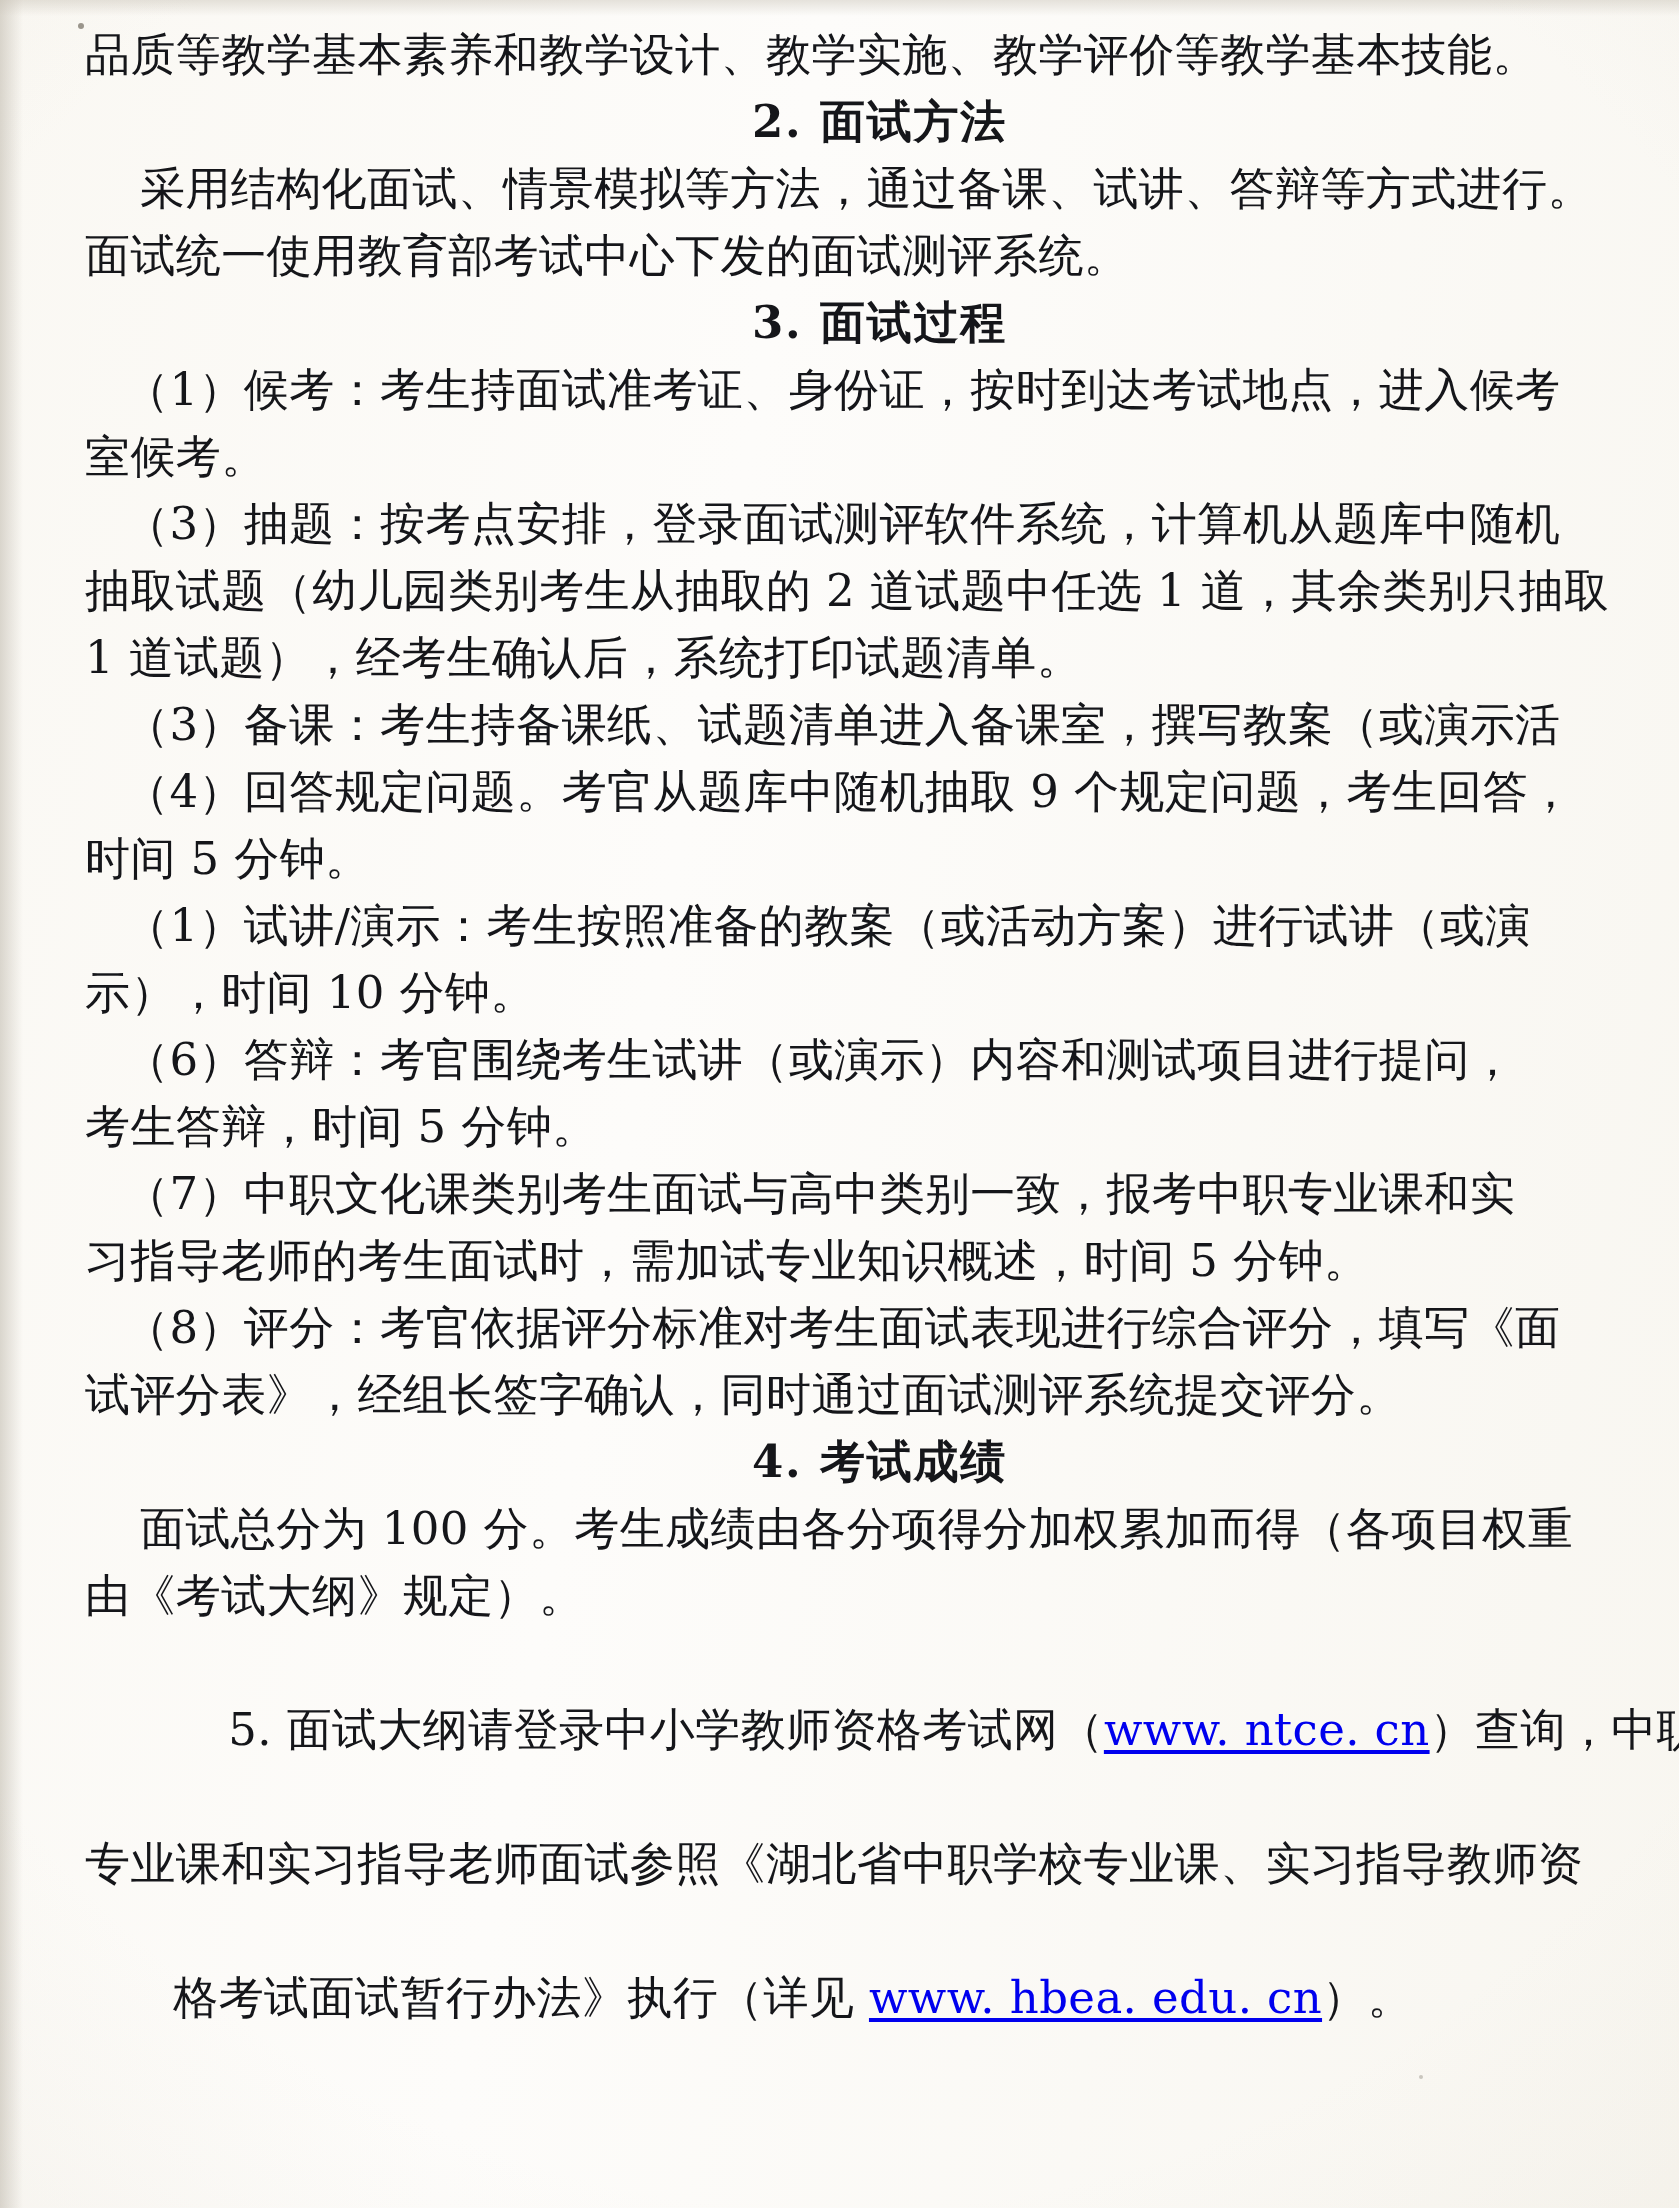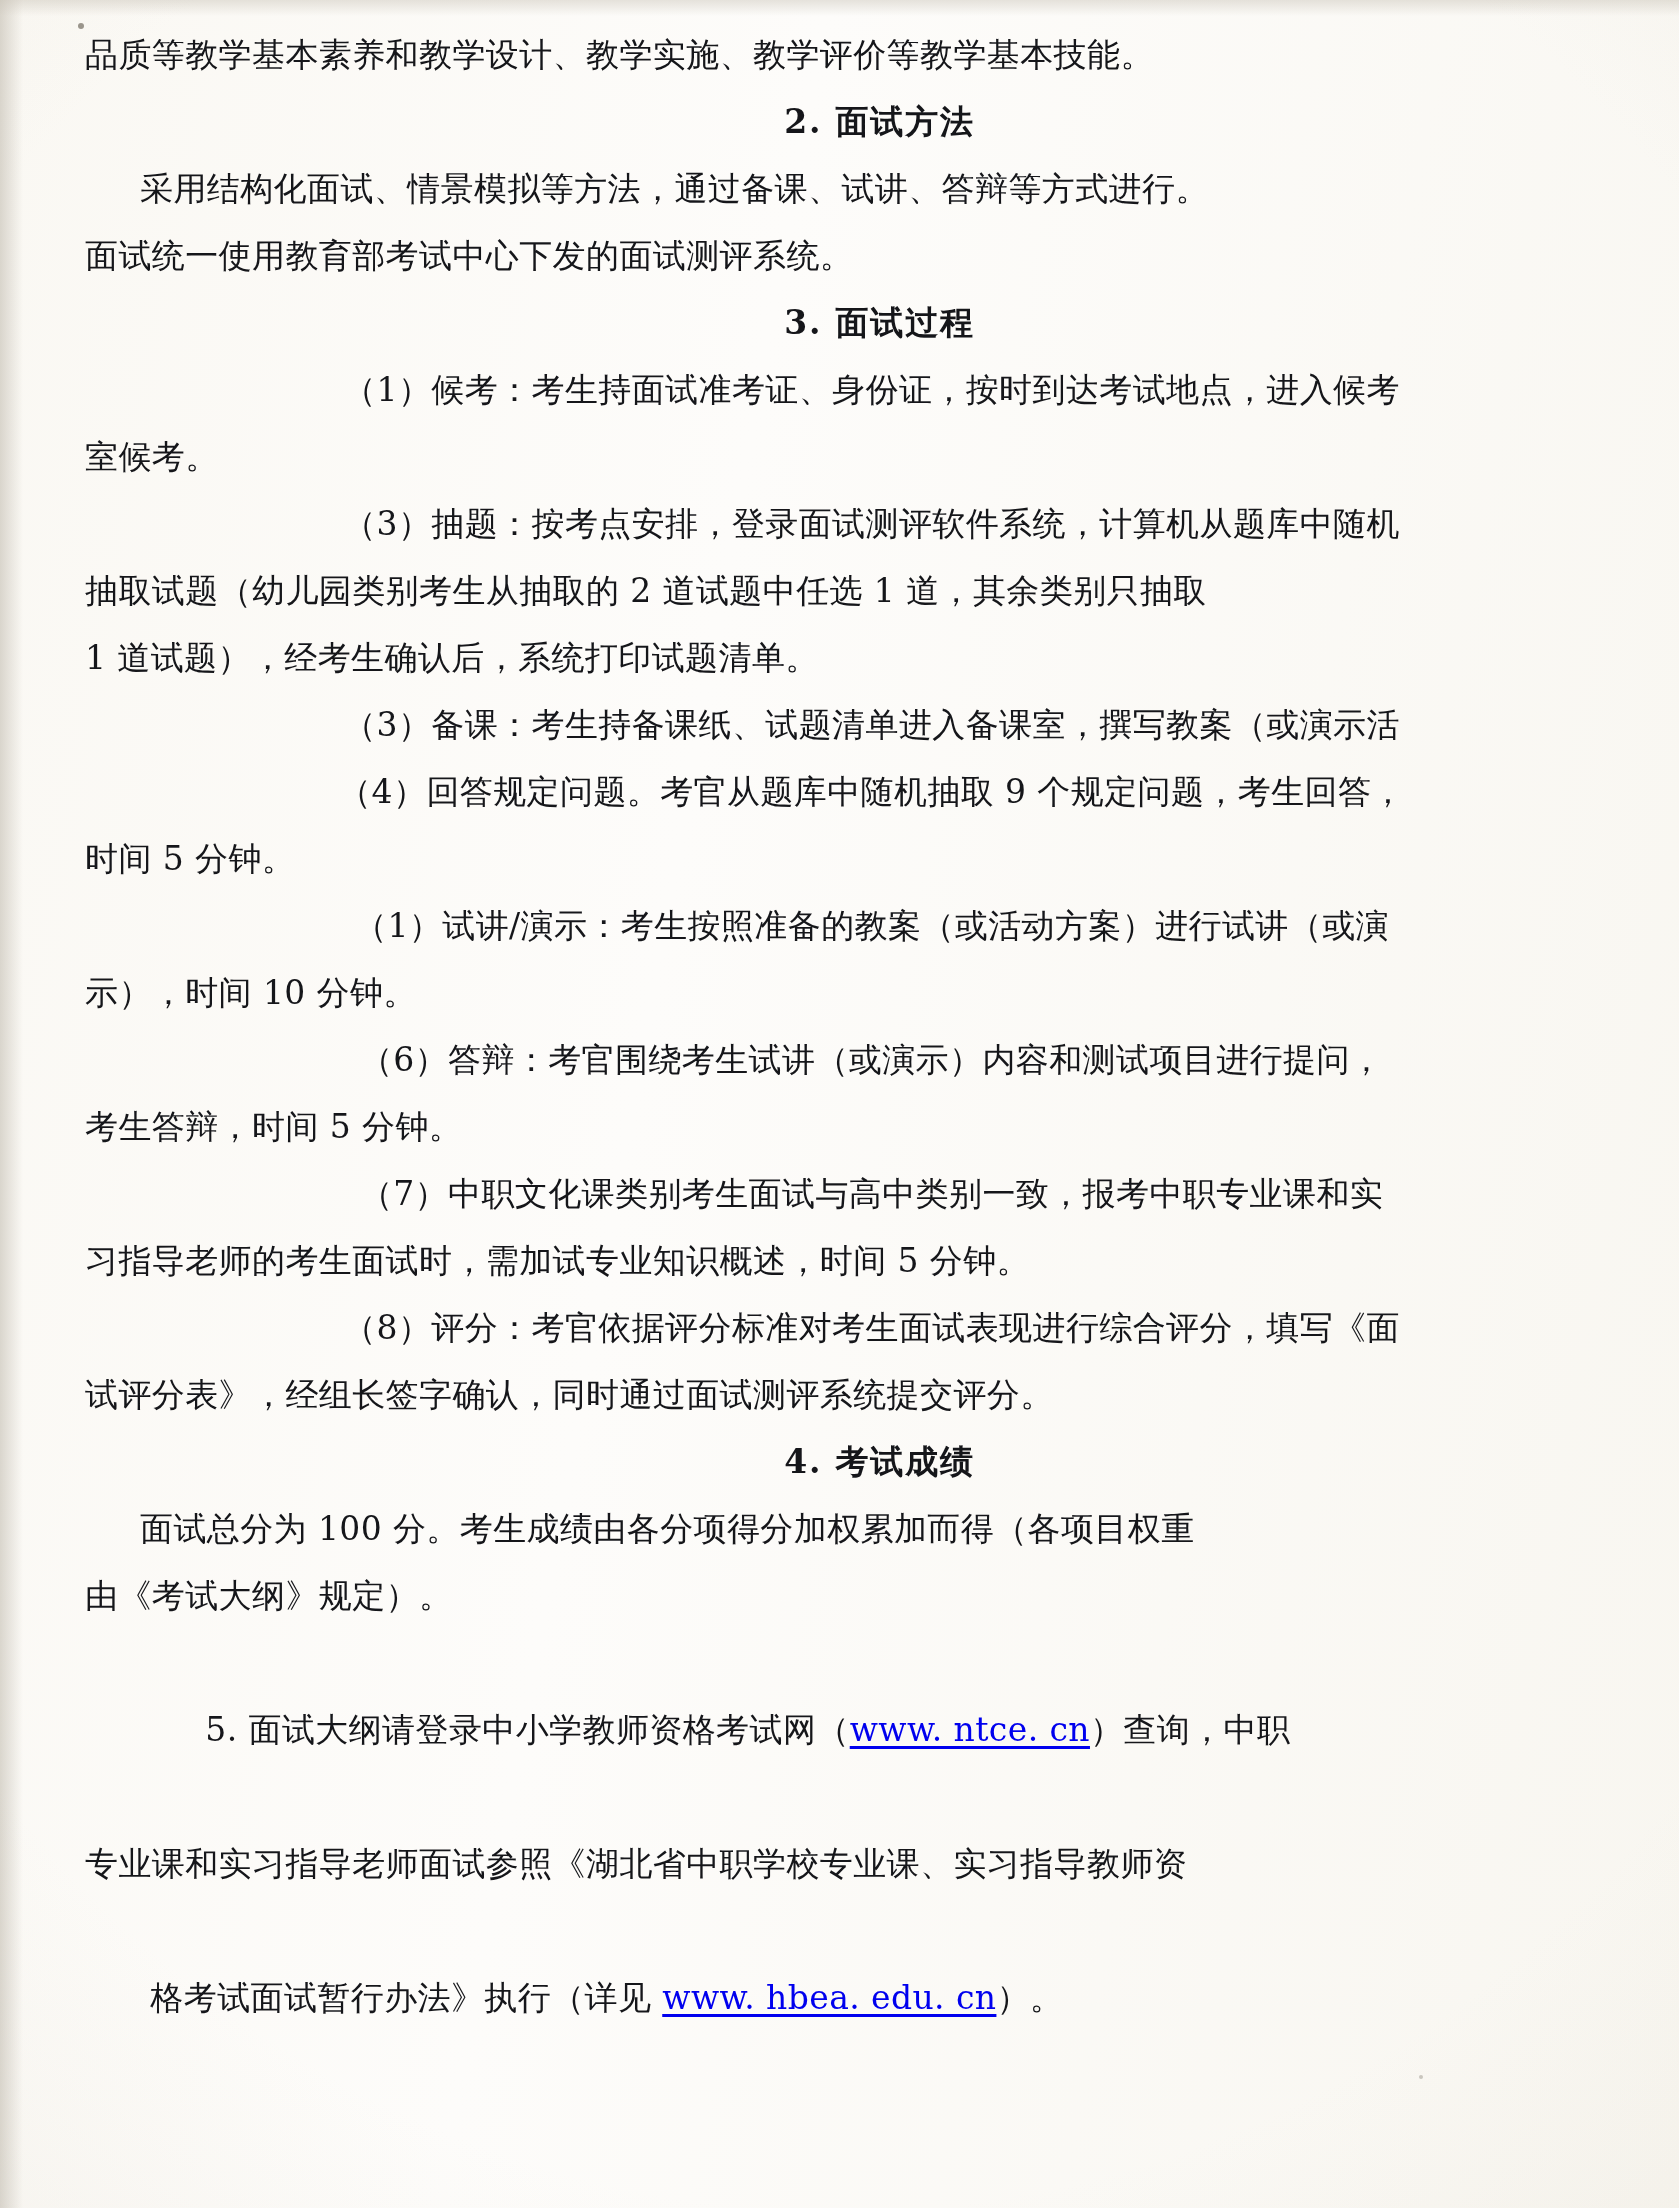--- a/index.html
+++ b/index.html
@@ -41,33 +41,32 @@
     background: linear-gradient(to bottom, rgba(200,194,182,0.45), rgba(255,255,255,0));
     pointer-events: none;
   }
   .content {
     position: absolute;
     left: 85px;
     top: 0px;
     width: 1534px;
   }
   .line {
-    font-size: 33px;
+    font-size: 45px;
     line-height: 67px;
     color: #15161a;
     letter-spacing: 0.4px;
     white-space: pre;
     font-family: "DejaVu Serif", "Liberation Serif", serif;
   }
   .line.indent {
     padding-left: 55px;
   }
   .line.indent2 {
     padding-left: 39px;
-    text-align: center;
   }
   .heading {
     font-weight: bold;
     letter-spacing: 1.8px;
     text-align: center;
   }
   .speck {
     position: absolute;
     background: #9a958c;
     border-radius: 50%;

